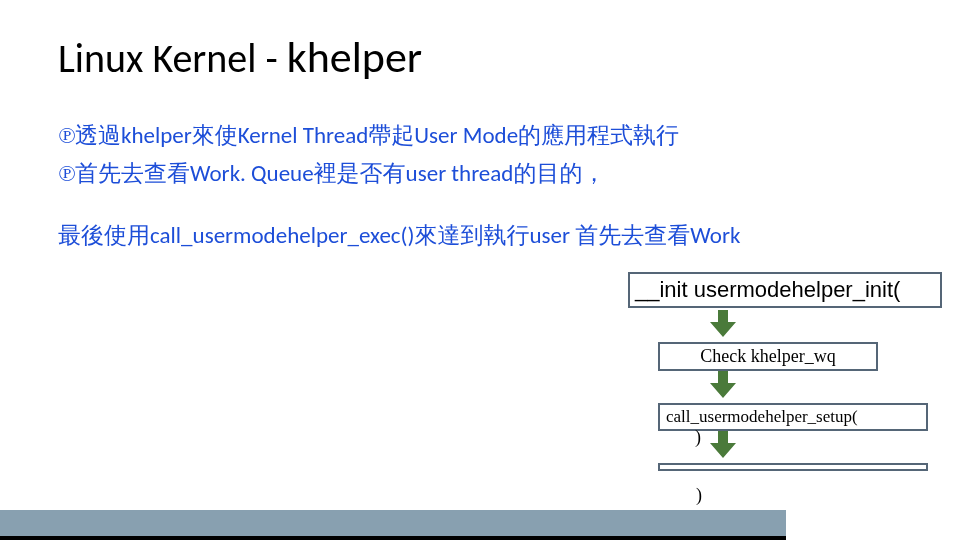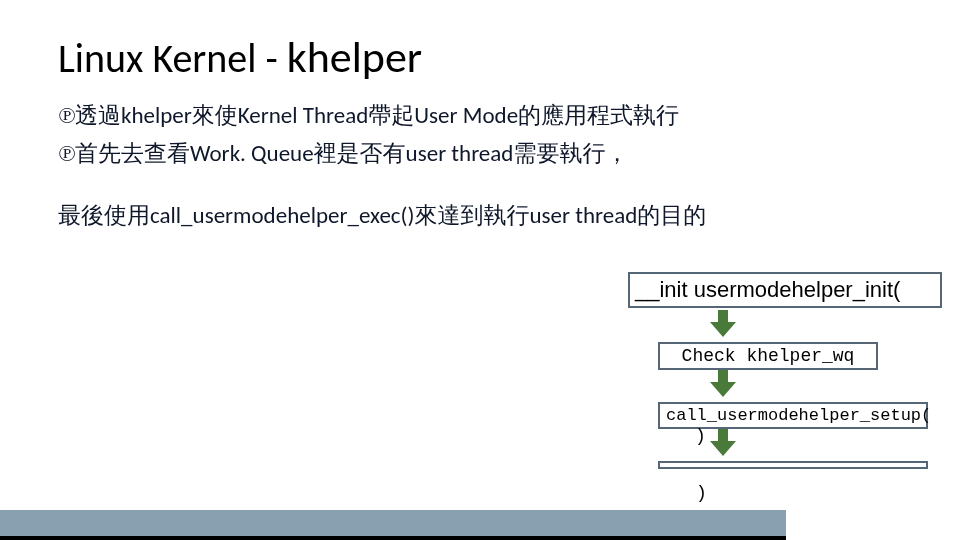--- a/index.html
+++ b/index.html
@@ -1,26 +1,26 @@
 <!DOCTYPE html>
 <html><head>
 <meta charset="utf-8">
 <style>
   * { margin: 0; padding: 0; box-sizing: border-box; }
   html, body { width: 960px; height: 540px; font-family: "Calibri", "Microsoft JhengHei", sans-serif; background: #fff; overflow: hidden; }
   .slide { position: relative; width: 786px; height: 540px; }
   .title { position: absolute; top: 30px; left: 58px; font-size: 40px; font-weight: 400; color: #000; }
   .title .tk { font-size: 44px; }
-  .bullets { position: absolute; top: 100px; left: 58px; right: 20px; font-size: 23px; color: #0f172a; line-height: 1.34; }
+  .bullets { position: absolute; top: 120px; left: 58px; right: 20px; font-size: 23px; color: #1d4ed8; line-height: 1.34; }
   .bullet { margin-bottom: 6px; }
   .link { font-family: Georgia, serif; font-style: italic; letter-spacing: -0.5px; }
   .source { position: absolute; top: 430px; left: 65px; font-size: 23px; color: #111; }
   .flow { position: absolute; top: 272px; left: 628px; width: 310px; }
   .flow-box-big { border: 2px solid #567; font-size: 22px; font-weight: 400; padding: 3px 5px; margin-bottom: 2px; width: 314px; white-space: nowrap; overflow: hidden; font-family: Arial, sans-serif; }
-  .flow-box { border: 2px solid #567; font-size: 18px; padding: 2px 6px; margin: 2px 0 0 0; font-family: Liberation Mono, monospace; }
+  .flow-box { border: 2px solid #567; font-size: 18px; padding: 2px 6px; margin: 2px 0 0 0; font-family: Liberation Serif, serif; }
   .flow-box.mid { width: 220px; margin-left: 30px; text-align: center; }
   .flow-box.small { width: 270px; margin-left: 30px; font-size: 17px; }
   .closeparen { position: absolute; left: 35px; top: 22px; font-size: 18px; }
   .closeparen2 { position: absolute; left: 36px; top: 20px; font-size: 18px; }
   .arrow { width: 30px; height: 30px; margin: 0 0 0 100px; position: relative; }
   .arrow svg { display: block; }
   .arrow.inner { margin-left: 80px; }
   .footer-bar { position: absolute; left: 0; right: 0; bottom: 4px; height: 26px; background: #88a0b0; }
   .footer-line { position: absolute; left: 0; right: 0; bottom: 0; height: 4px; background: #000; }
   .rel { position: relative; }
@@ -32,23 +32,23 @@
 
   <div class="title">
     <span>Linux Kernel - </span><span class="tk">khelper</span>
   </div>
 
   <div class="bullets">
     <div class="bullet">
       <span class="link">℗</span><span>透過khelper來使Kernel Thread帶起User Mode的應用程式執行</span>
     </div>
     <div class="bullet">
-      <span class="link">℗</span><span>首先去查看Work. Queue裡是否有user thread需要執行，</span><br>
+      <span class="link">℗</span><span>首先去查看Work. Queue裡是否有user thread的目的，</span><br>
       <br>
-      <span>最後使用call_usermodehelper_exec()來達到執行user thread的目的</span>
+      <span>最後使用call_usermodehelper_exec()來達到執行user 首先去查看Work</span>
     </div>
   </div>
 
 
   <div class="flow">
     <div class="flow-box-big">__init usermodehelper_init(</div>
     <div class="arrow inner">
       <svg width="30" height="28" viewBox="0 0 30 28">
           <path d="M10 0 H20 V12 H28 L15 27 L2 12 H10 Z" fill="#4a7a3a"></path>
         </svg>

